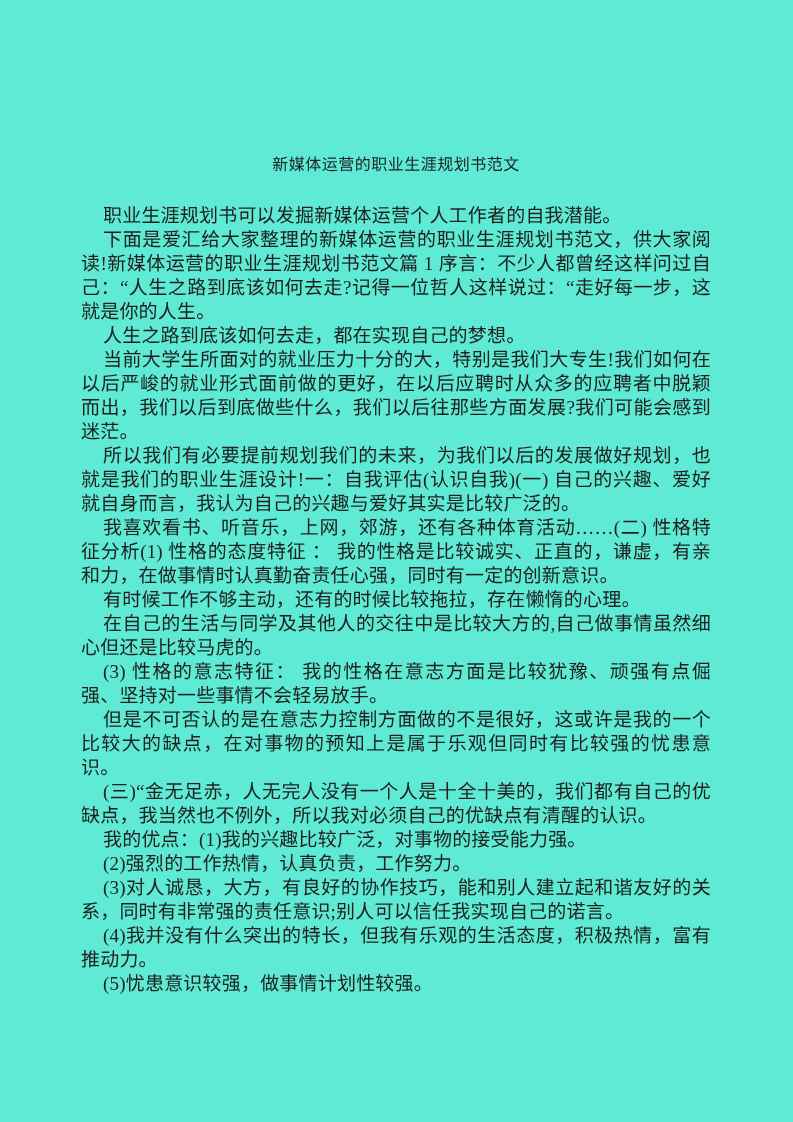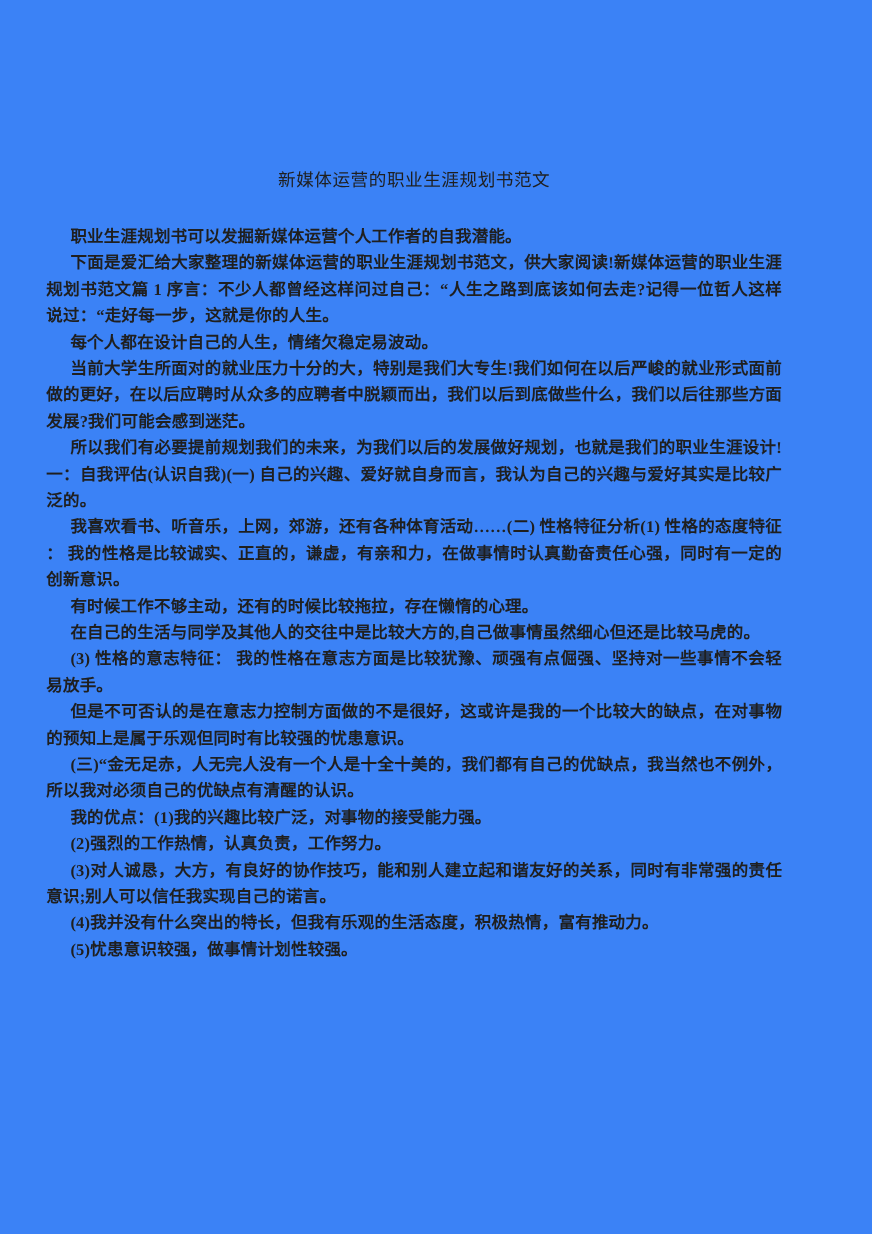--- a/index.html
+++ b/index.html
@@ -11,53 +11,52 @@
     width: 793px;
     height: 1122px;
     overflow: hidden;
     color: #1f1f1f;
     font-family: "Liberation Serif", "DejaVu Serif", serif;
   }
   .page {
     box-sizing: border-box;
     width: 793px;
     height: 1122px;
-    padding: 152px 82px 0 42px;
-    background: #3b82f6;
+    padding: 152px 82px 0 81px;
+    background: #5eead4;
   }
   .doc-title {
     margin: 0 0 26px 0;
     font-size: 16px;
     font-weight: normal;
     line-height: 26px;
     text-align: center;
     letter-spacing: 0.5px;
     color: #1f1f1f;
   }
   .doc-body p.para {
     margin: 0;
-    font-size: 15px;
+    font-size: 19px;
     line-height: 24px;
     text-align: justify;
     text-indent: 22px;
     letter-spacing: 0.2px;
     word-break: break-all;
     color: #1f1f1f;
-    font-weight: bold;
   }
 </style>
 </head>
 <body>
 
 <div class="page">
   <h1 class="doc-title">新媒体运营的职业生涯规划书范文</h1>
   <div class="doc-body">
     <p class="para">职业生涯规划书可以发掘新媒体运营个人工作者的自我潜能。</p>
     <p class="para">下面是爱汇给大家整理的新媒体运营的职业生涯规划书范文，供大家阅读!新媒体运营的职业生涯规划书范文篇 1 序言：不少人都曾经这样问过自己：“人生之路到底该如何去走?记得一位哲人这样说过：“走好每一步，这就是你的人生。</p>
-    <p class="para">每个人都在设计自己的人生，情绪欠稳定易波动。</p>
+    <p class="para">人生之路到底该如何去走，都在实现自己的梦想。</p>
     <p class="para">当前大学生所面对的就业压力十分的大，特别是我们大专生!我们如何在以后严峻的就业形式面前做的更好，在以后应聘时从众多的应聘者中脱颖而出，我们以后到底做些什么，我们以后往那些方面发展?我们可能会感到迷茫。</p>
     <p class="para">所以我们有必要提前规划我们的未来，为我们以后的发展做好规划，也就是我们的职业生涯设计!一：自我评估(认识自我)(一) 自己的兴趣、爱好就自身而言，我认为自己的兴趣与爱好其实是比较广泛的。</p>
     <p class="para">我喜欢看书、听音乐，上网，郊游，还有各种体育活动……(二) 性格特征分析(1) 性格的态度特征 ： 我的性格是比较诚实、正直的，谦虚，有亲和力，在做事情时认真勤奋责任心强，同时有一定的创新意识。</p>
     <p class="para">有时候工作不够主动，还有的时候比较拖拉，存在懒惰的心理。</p>
     <p class="para">在自己的生活与同学及其他人的交往中是比较大方的,自己做事情虽然细心但还是比较马虎的。</p>
     <p class="para">(3) 性格的意志特征： 我的性格在意志方面是比较犹豫、顽强有点倔强、坚持对一些事情不会轻易放手。</p>
     <p class="para">但是不可否认的是在意志力控制方面做的不是很好，这或许是我的一个比较大的缺点，在对事物的预知上是属于乐观但同时有比较强的忧患意识。</p>
     <p class="para">(三)“金无足赤，人无完人没有一个人是十全十美的，我们都有自己的优缺点，我当然也不例外，所以我对必须自己的优缺点有清醒的认识。</p>
     <p class="para">我的优点：(1)我的兴趣比较广泛，对事物的接受能力强。</p>
     <p class="para">(2)强烈的工作热情，认真负责，工作努力。</p>

